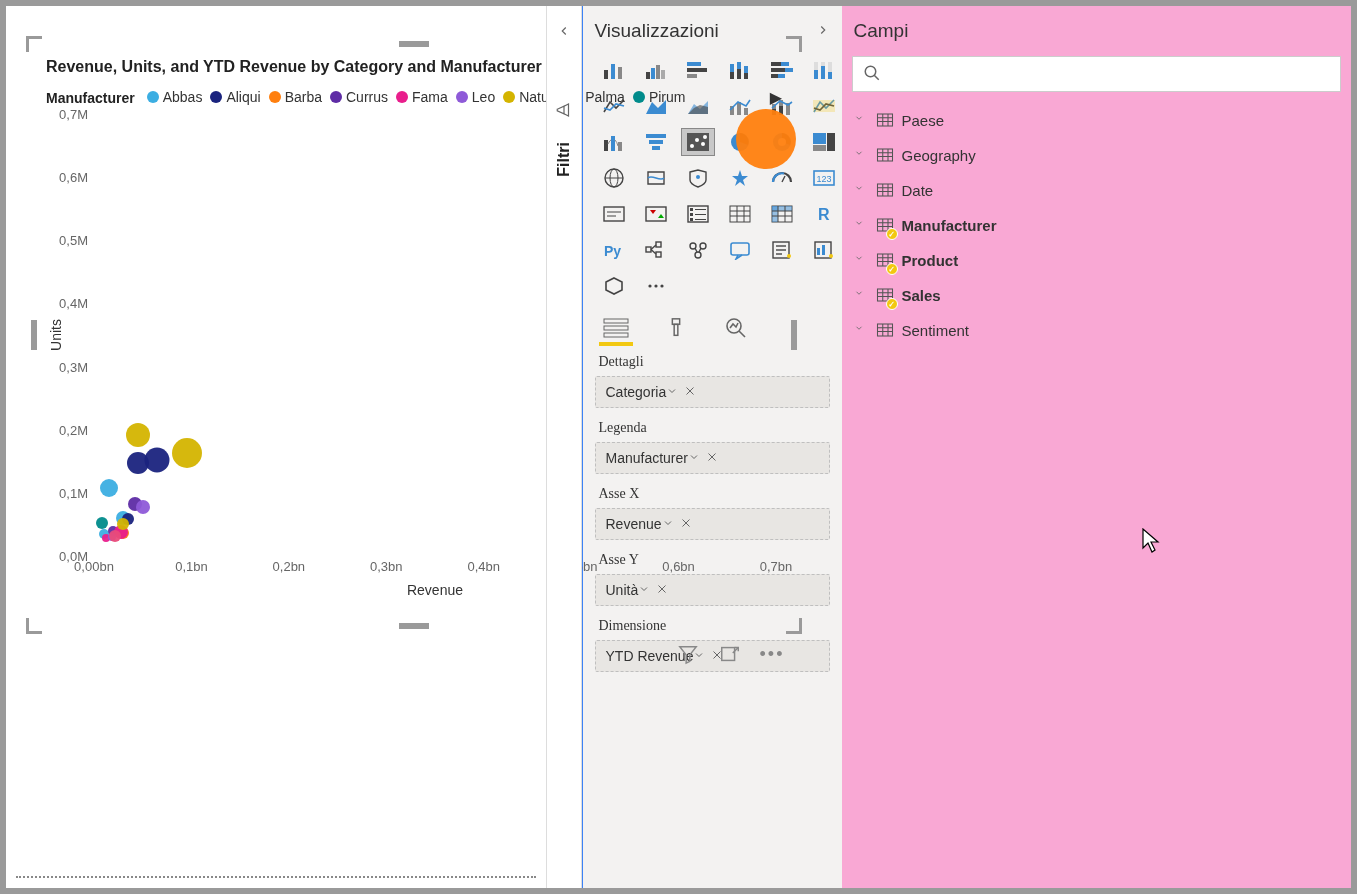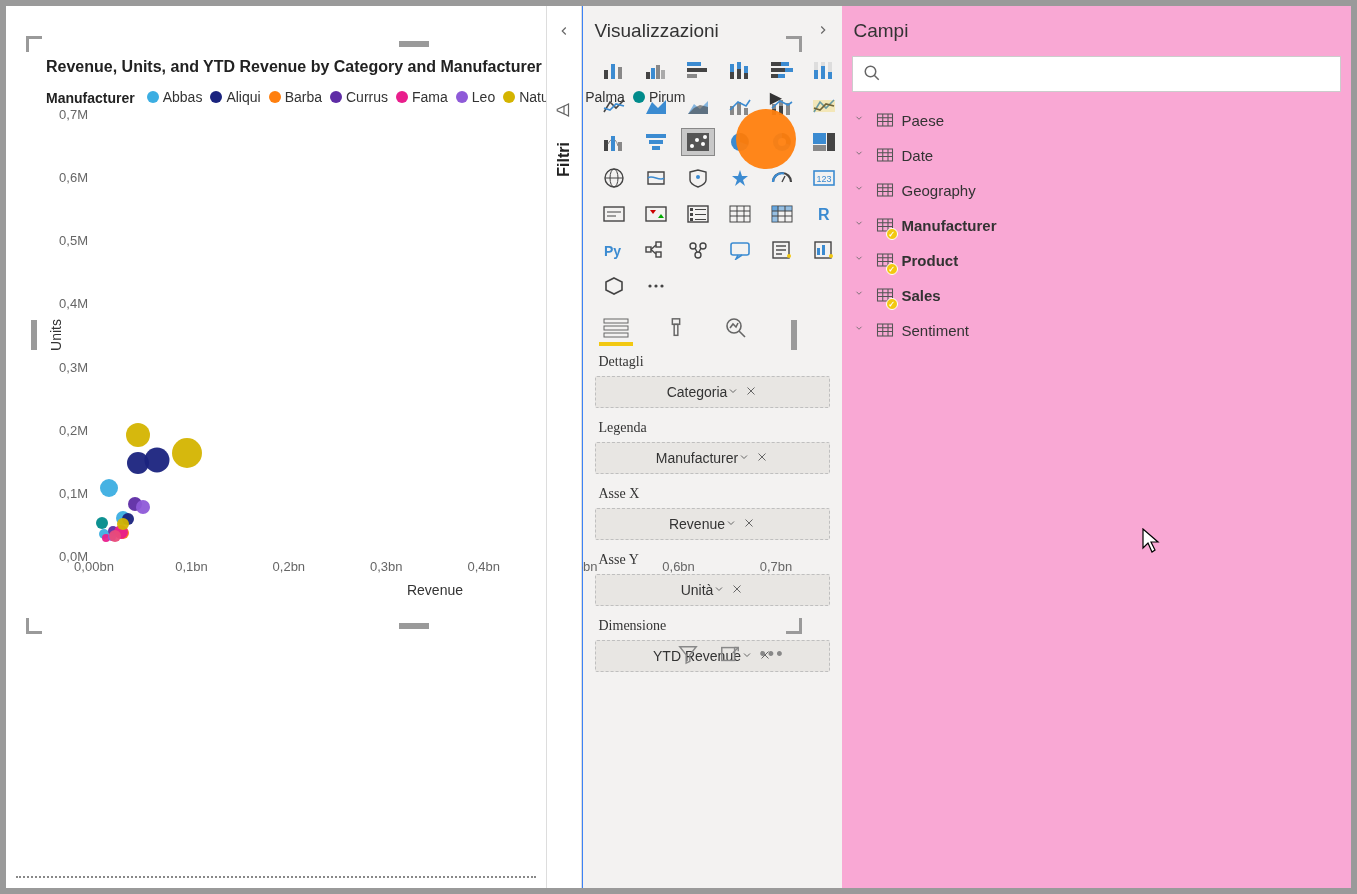--- a/index.html
+++ b/index.html
@@ -45,21 +45,21 @@
   .panel-title { font-size:19px; color:#333;}
   .panel-chevron { cursor:pointer; color:#666; font-size:18px;}
   .viz-grid { display:grid; grid-template-columns: repeat(6, 34px); gap:8px; padding:6px 14px 10px 14px;}
   .viz-btn { width:34px; height:28px; display:flex; align-items:center; justify-content:center; cursor:pointer; border:1px solid transparent; background:transparent;}
   .viz-btn.selected { background:#c8c8c8; border:1px solid #888;}
   .viz-btn svg { display:block; }
   .tabs-row { display:flex; gap:26px; padding:4px 16px 4px 16px; align-items:center;}
   .tab-btn { width:34px; height:28px; display:flex; align-items:center; justify-content:center; cursor:pointer; position:relative;}
   .tab-btn.active::after{content:"";position:absolute;left:0;right:0;bottom:-4px;height:4px;background:#f2c811;}
   .section-label { padding:8px 16px 6px 16px; font-size:14px; color:#333;font-family:Liberation Serif, serif;}
-  .field-well { margin:0 12px 4px 12px; padding:7px 10px; background:#e8e6e3; border:1px dashed #bfbfbf; border-radius:2px; display:flex; align-items:center; justify-content:center; font-size:14px; color:#333;}
+  .field-well { margin:0 12px 4px 12px; padding:7px 10px; background:#e8e6e3; border:1px dashed #bfbfbf; border-radius:2px; display:flex; align-items:center; justify-content:flex-start; font-size:14px; color:#333;}
   .field-well .pill-icons { display:flex; gap:6px; color:#666; }
   .field-well .pill-icons span { cursor:pointer; }
   .panel-scroll { overflow-y:auto; }
   
   .fields-panel { flex:1; min-width:216px; background:#f9a8d4; display:flex; flex-direction:column;}
   .search-row { margin:6px 10px 6px 10px; background:#fff; border:1px solid #ccc; height:36px; display:flex; align-items:center; padding:0 10px; gap:8px;}
   .search-row input { border:none; outline:none; flex:1; font-size:16px; color:#666; background:transparent;}
   .tree { padding:6px 8px 6px 8px;}
   .tree-item { display:flex; align-items:flex-start; gap:8px; padding:8px 4px 8px 4px; cursor:pointer; font-size:15px; color:#333;}
   .tree-item .chev { width:14px; color:#666; font-size:12px;}
@@ -612,34 +612,34 @@
           <span class="chev"><svg width="10" height="10" viewBox="0 0 24 24" fill="none" stroke="#666" stroke-width="2">
               <polyline points="6 9 12 15 18 9"></polyline>
             </svg></span>
    <span class="table-icon"><svg width="18" height="16" viewBox="0 0 24 20" fill="none" stroke="#555" stroke-width="1.4">
               <rect x="2" y="2" width="20" height="16"></rect>
               <line x1="2" y1="7" x2="22" y2="7"></line>
               <line x1="2" y1="12" x2="22" y2="12"></line>
               <line x1="9" y1="2" x2="9" y2="18"></line>
               <line x1="16" y1="2" x2="16" y2="18"></line>
             </svg></span>
-   <span>Date</span>
+   <span>Geography</span>
         </div>
         <div class="tree-item">
           <span class="chev"><svg width="10" height="10" viewBox="0 0 24 24" fill="none" stroke="#666" stroke-width="2">
               <polyline points="6 9 12 15 18 9"></polyline>
             </svg></span>
    <span class="table-icon"><svg width="18" height="16" viewBox="0 0 24 20" fill="none" stroke="#555" stroke-width="1.4">
               <rect x="2" y="2" width="20" height="16"></rect>
               <line x1="2" y1="7" x2="22" y2="7"></line>
               <line x1="2" y1="12" x2="22" y2="12"></line>
               <line x1="9" y1="2" x2="9" y2="18"></line>
               <line x1="16" y1="2" x2="16" y2="18"></line>
             </svg></span>
-   <span>Geography</span>
+   <span>Date</span>
         </div>
         <div class="tree-item bold">
           <span class="chev"><svg width="10" height="10" viewBox="0 0 24 24" fill="none" stroke="#666" stroke-width="2">
               <polyline points="6 9 12 15 18 9"></polyline>
             </svg></span>
    <span class="table-icon"><svg width="18" height="16" viewBox="0 0 24 20" fill="none" stroke="#555" stroke-width="1.4">
               <rect x="2" y="2" width="20" height="16"></rect>
               <line x1="2" y1="7" x2="22" y2="7"></line>
               <line x1="2" y1="12" x2="22" y2="12"></line>
               <line x1="9" y1="2" x2="9" y2="18"></line>

